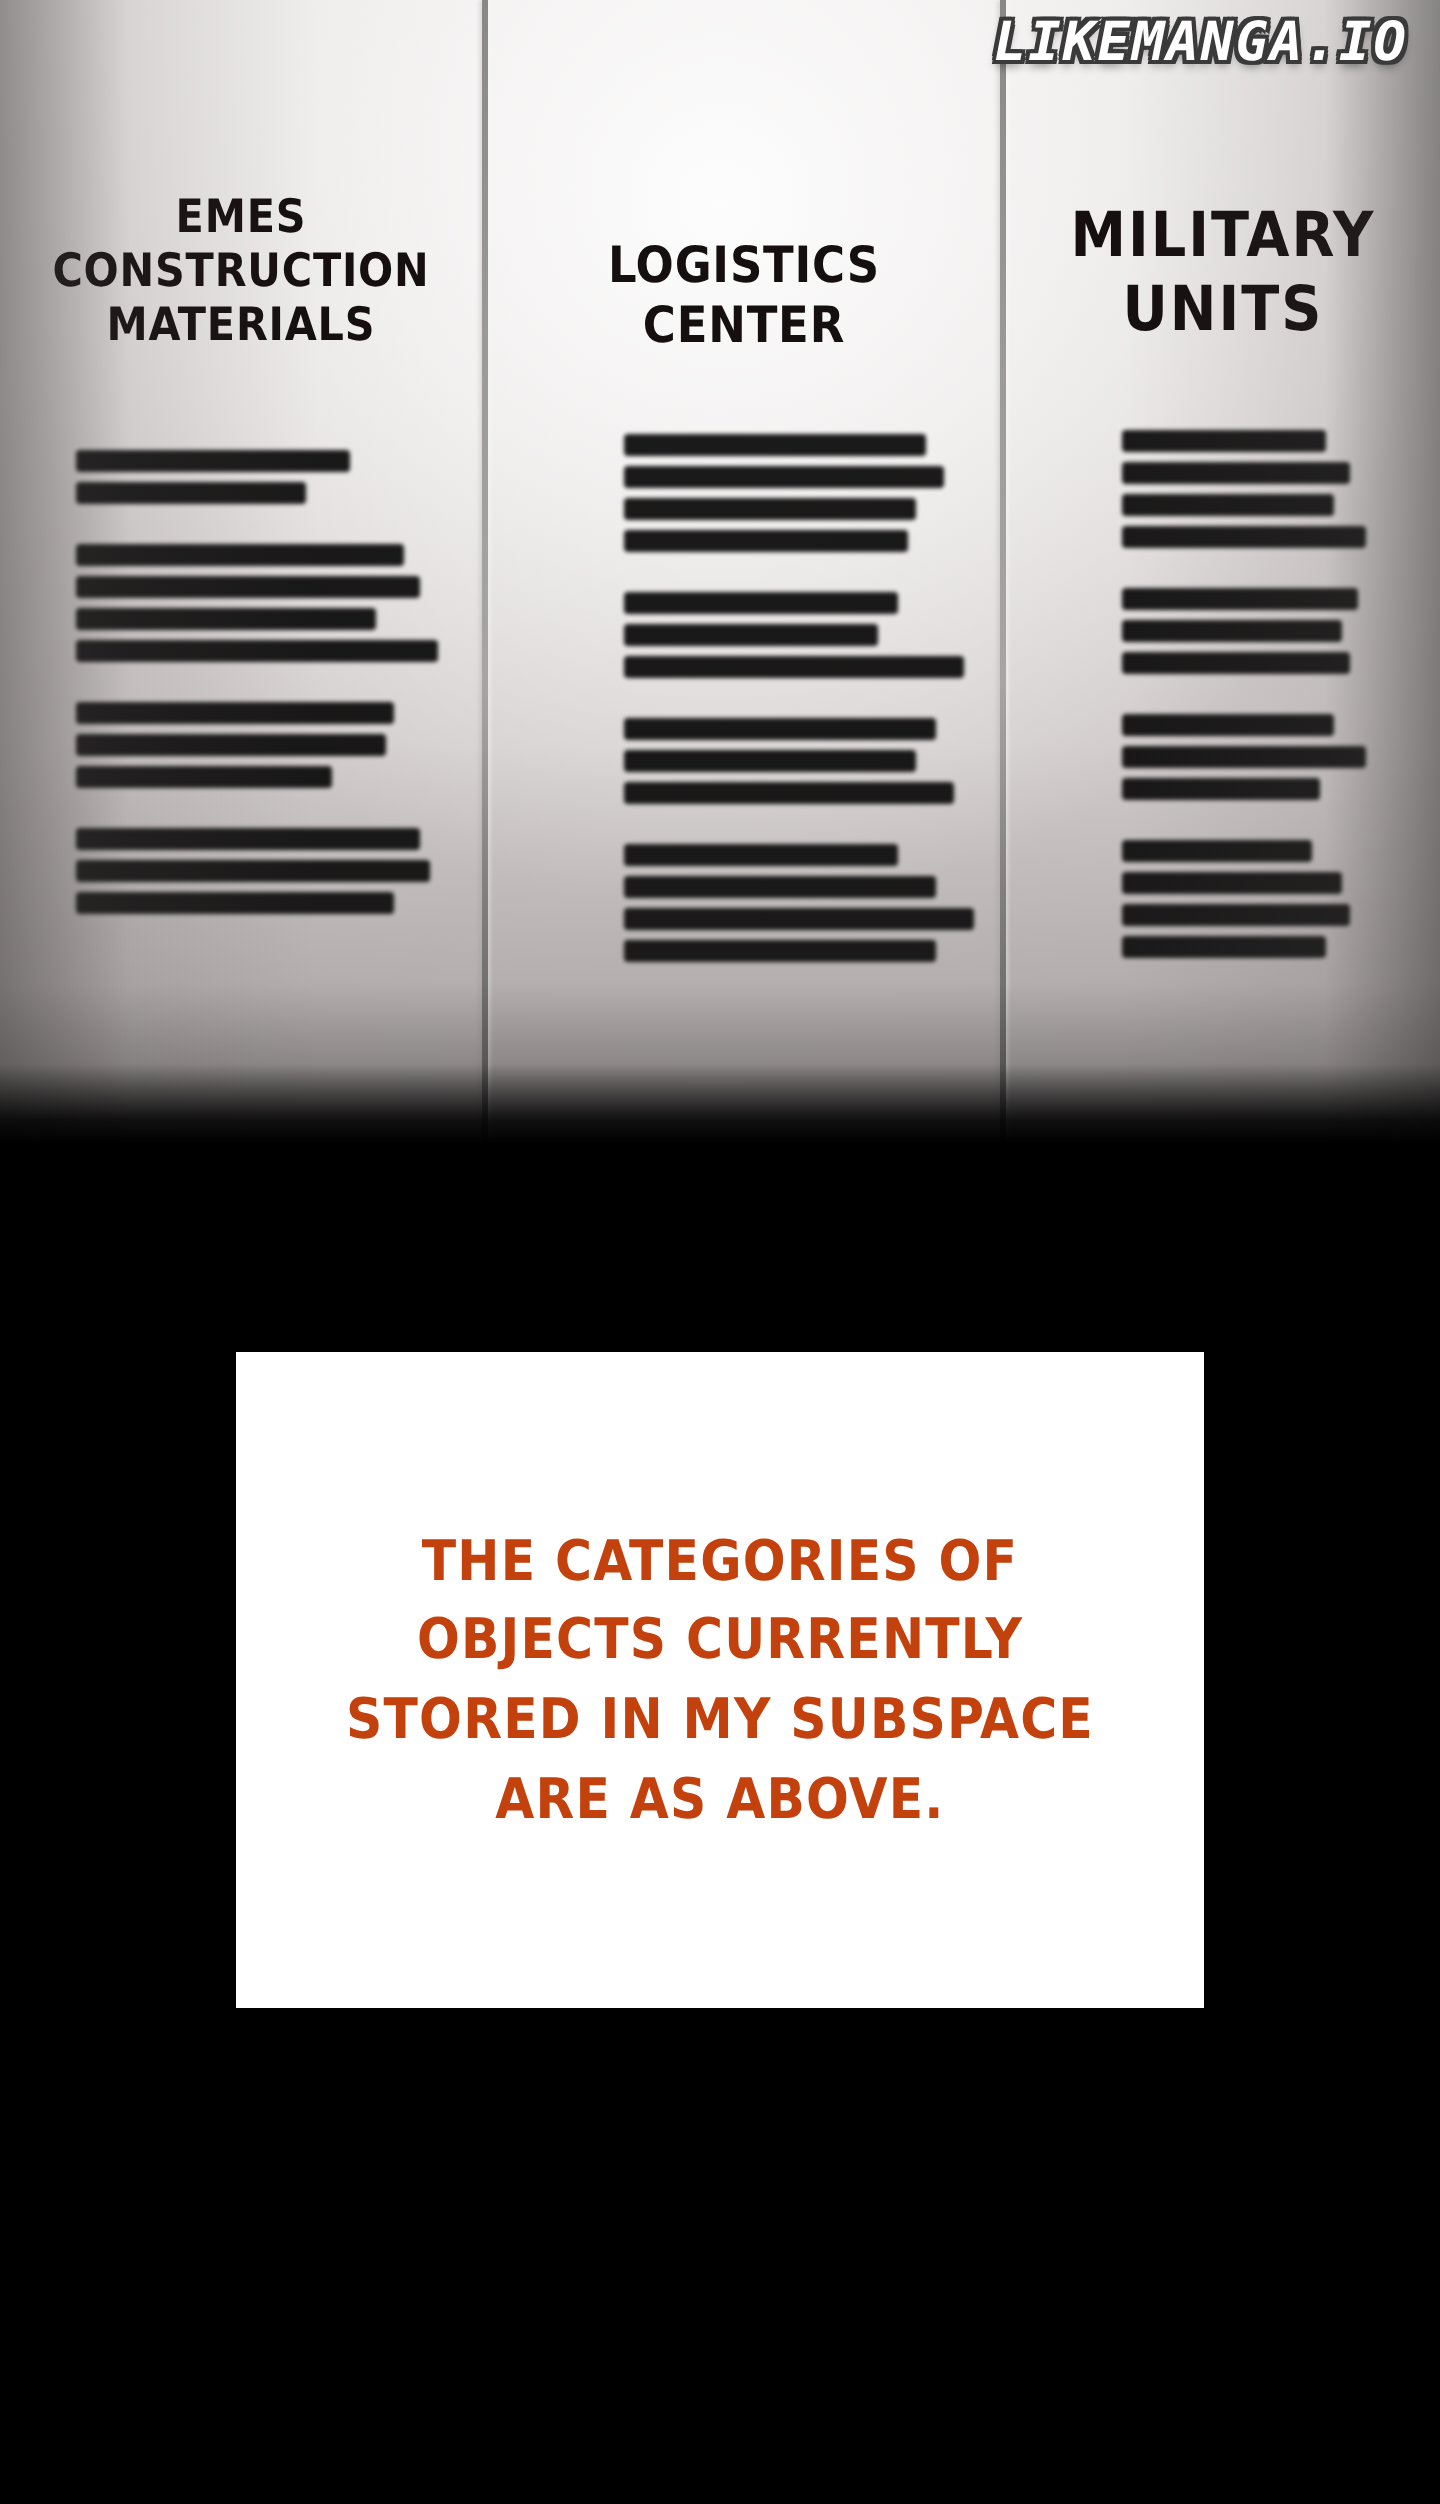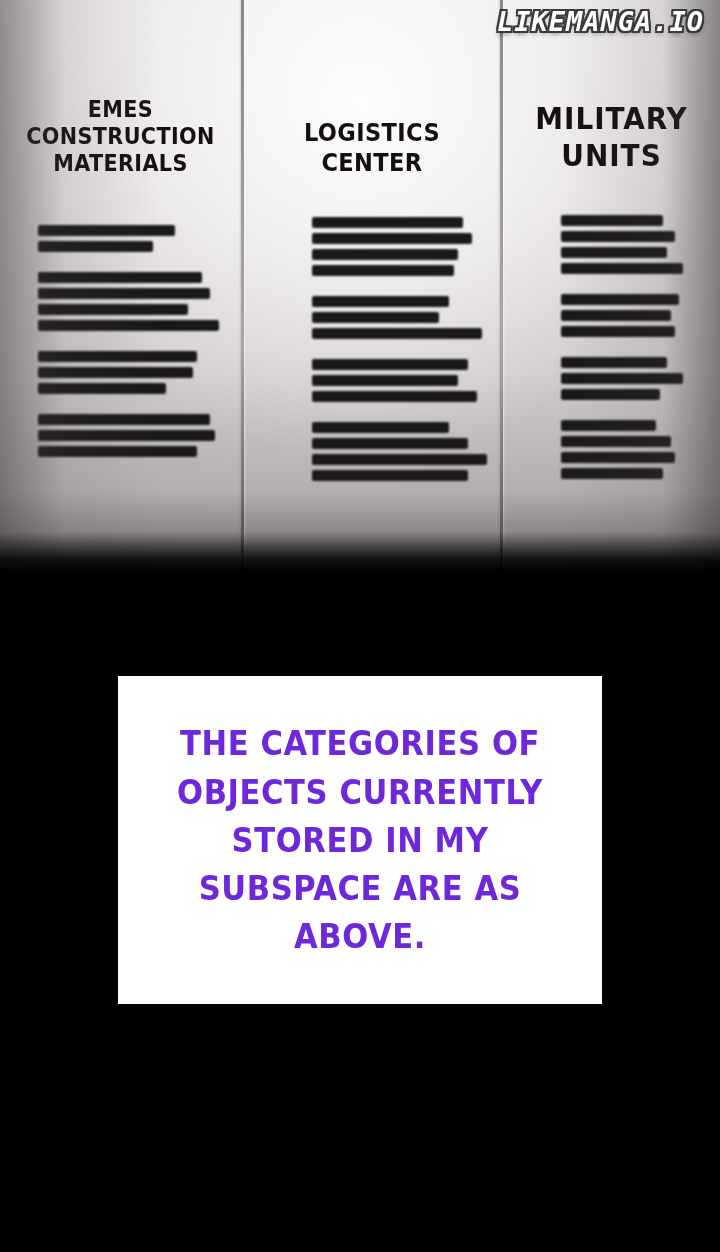--- a/index.html
+++ b/index.html
@@ -152,25 +152,25 @@
     top: 676px;
     width: 484px;
     height: 328px;
     background: #ffffff;
     box-sizing: border-box;
     display: flex;
     align-items: center;
     justify-content: center;
   }
   .caption-text {
-    color: #6d28d9;
+    color: #c2410c;
     text-align: center;
     font-family: "DejaVu Sans Condensed", "Liberation Sans Narrow", "Liberation Sans", sans-serif;
     font-weight: bold;
-    font-size: 34px;
+    font-size: 28px;
     line-height: 1.42;
     letter-spacing: 0.6px;
     text-transform: uppercase;
     padding: 0 37px;
   }
 </style>
 </head>
 <body>
 
 <div class="page">

